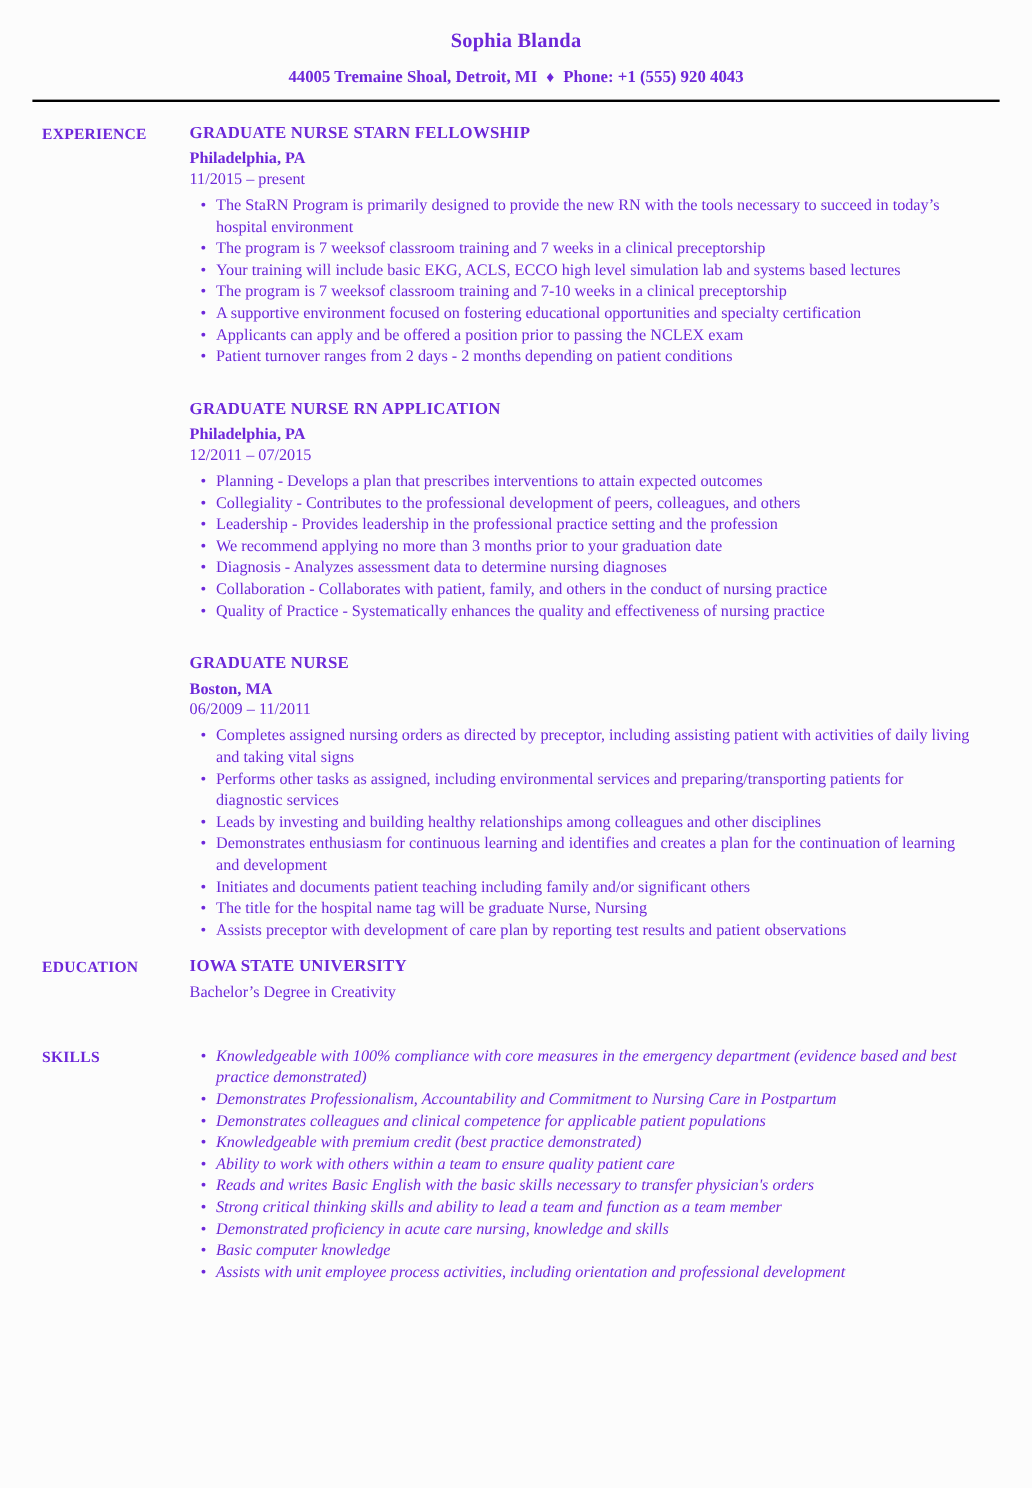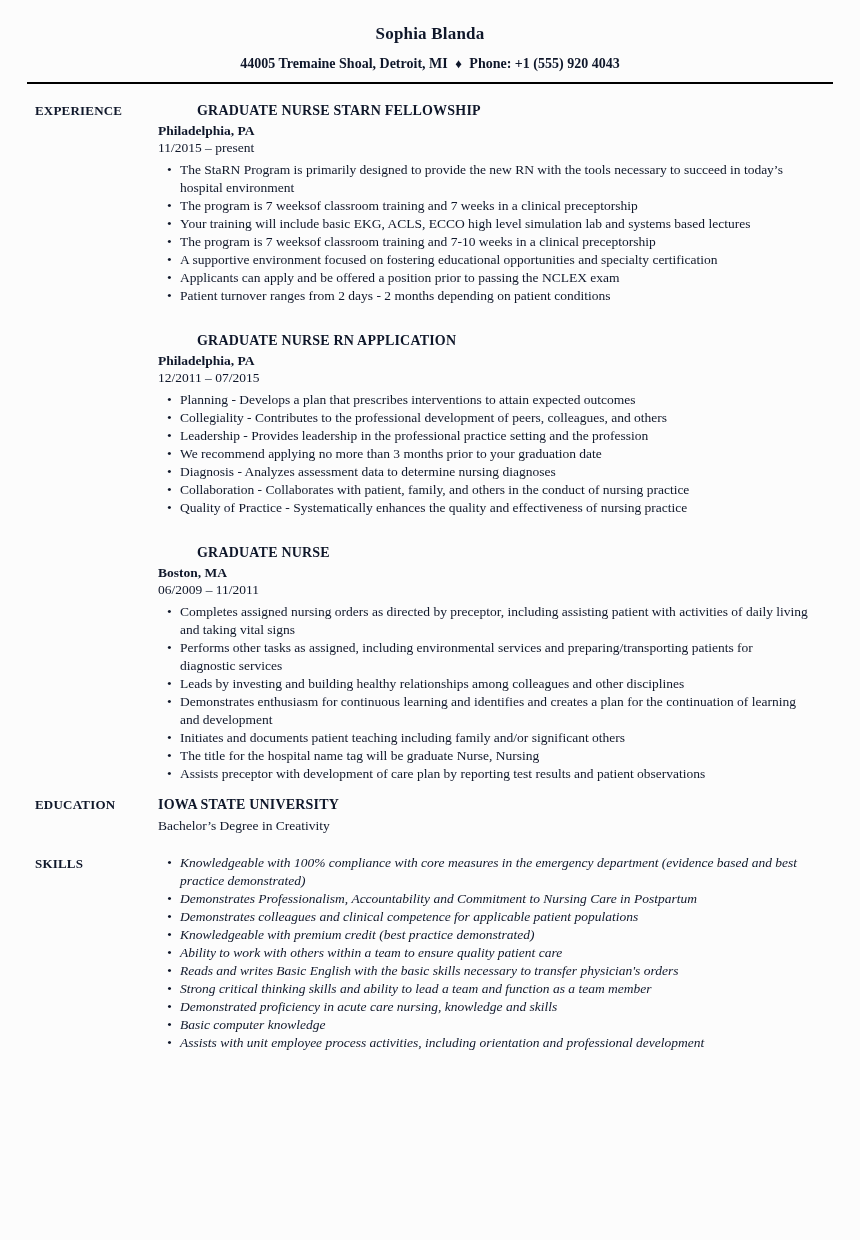--- a/index.html
+++ b/index.html
@@ -2,21 +2,21 @@
 <html><head>
 <meta charset="utf-8">
 <style>
   html, body { margin: 0; padding: 0; }
   body { background: #e9e9e9; }
   .page {
     width: 860px;
     height: 1240px;
     margin: 0 auto;
     background: #fcfcfc;
-    color: #0f172a;
+    color: #6d28d9;
     font-family: "Liberation Serif", serif;
     box-sizing: border-box;
     padding-top: 24px;
     overflow: hidden;
   }
   .header { text-align: center; }
   .name {
     font-size: 17px;
     font-weight: bold;
     line-height: 20px;
@@ -41,29 +41,28 @@
     flex: 0 0 123px;
     font-size: 13px;
     font-weight: bold;
     letter-spacing: 0.2px;
     line-height: 18px;
     padding-top: 1px;
   }
   .section-content { flex: 1 1 auto; min-width: 0; }
   .section-experience { margin-top: 17px; }
   .section-education  { margin-top: 12px; }
-  .section-skills     { margin-top: 20px; }
+  .section-skills     { margin-top: 36px; }
 
   .job + .job { margin-top: 26px; }
   .job-title {
     font-size: 14px;
     font-weight: bold;
     line-height: 19px;
     letter-spacing: 0.2px;
-    margin-left: 39px;
   }
   .job-location {
     font-size: 13.5px;
     font-weight: bold;
     line-height: 16px;
     margin-top: 3px;
   }
   .job-dates {
     font-size: 13.5px;
     line-height: 16px;

